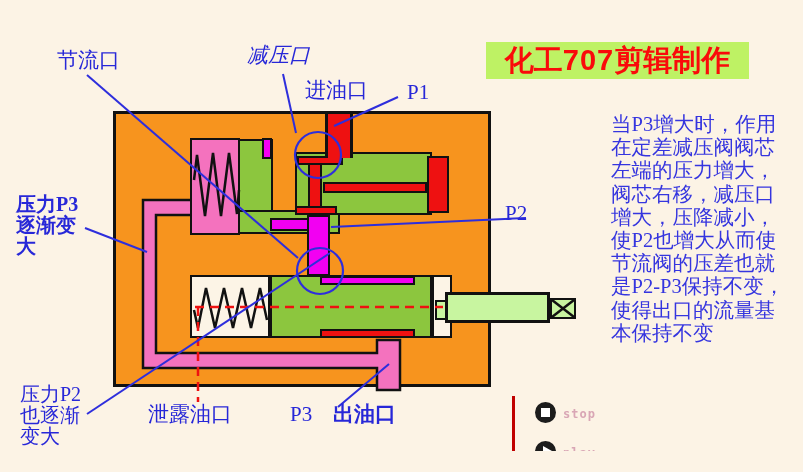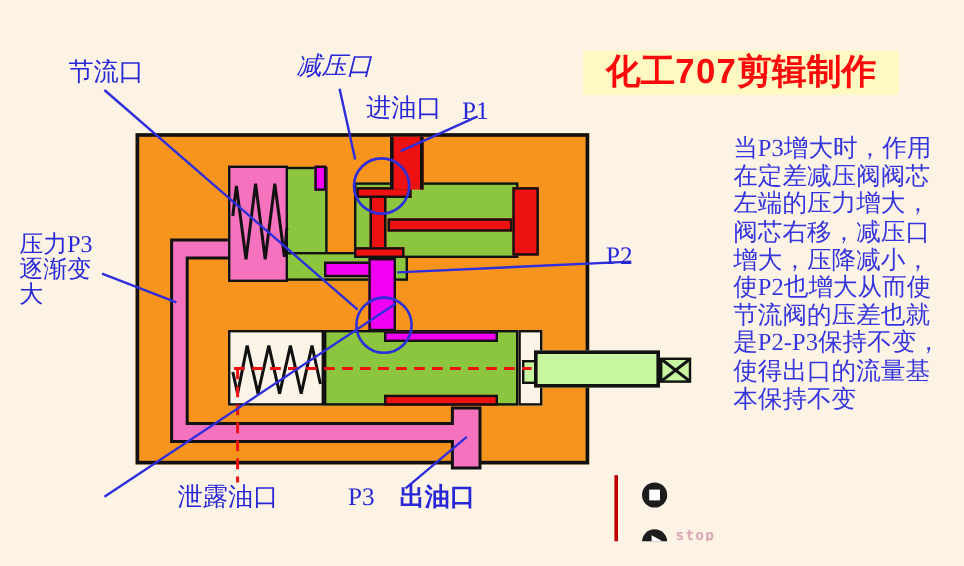--- a/index.html
+++ b/index.html
@@ -13,33 +13,33 @@
   .green{background:#8cc63e;}
   .red{background:#ee1111;}
   .magenta{background:#f200f2;}
   .pinkc{background:#f472be;}
   .whitec{background:#fcf4e6;}
   .palegreen{background:#c8f5a0;}
   
   .lbl{position:absolute;color:#2727d8;font-size:21px;line-height:21px;white-space:nowrap;}
   .lbl-small{font-size:20px;line-height:21px;}
   
-  .title{left:486px;top:42px;width:263px;height:37px;background:#fef9c3;color:#fa0a0a;
+  .title{left:486px;top:42px;width:263px;height:37px;background:#bef264;color:#fa0a0a;
          font-weight:bold;font-size:29px;line-height:37px;text-align:center;white-space:nowrap;}
   .title .num{font-family:"Liberation Sans",sans-serif;letter-spacing:1px;}
   
   .desc{left:611px;top:113px;width:196px;color:#3535df;font-size:20.5px;line-height:23.2px;}
   
   .divider{left:512px;top:396px;width:3px;height:76px;background:#c00000;}
   .pbtn{position:absolute;width:21px;height:21px;background:#1c1c1c;border-radius:50%;cursor:pointer;}
   .pbtn .sq{position:absolute;left:6px;top:6px;width:9px;height:9px;background:#fff;}
   .pbtn .tri{position:absolute;left:8px;top:5px;width:0;height:0;
              border-top:5.5px solid transparent;border-bottom:5.5px solid transparent;border-left:9px solid #fff;}
   .ptext{position:absolute;color:#d9a6b5;font-family:"DejaVu Sans Mono",monospace;
-         font-weight:bold;font-size:12px;letter-spacing:1px;margin-top:32px;}
+         font-weight:bold;font-size:12px;letter-spacing:1px;}
   svg{position:absolute;left:0;top:0;pointer-events:none;}
 </style>
 </head>
 <body>
 
 <div id="stage">
 
   <div class="abs body-block"></div>
 
   <svg width="803" height="472">
@@ -95,26 +95,31 @@
     </g>
     <g stroke="#111" stroke-width="2.5">
       <path d="M552,300 L574,317"></path>
       <path d="M574,300 L552,317"></path>
     </g>
   </svg>
 
   <div class="lbl" style="left:57px;top:50px;">节流口</div>
   <div class="lbl" style="left:247px;top:45px;font-style:italic;">减压口</div>
   <div class="lbl" style="left:305px;top:80px;">进油口</div>
-  <div class="lbl" style="left:385px;top:82px;">P1</div>
+  <div class="lbl" style="left:407px;top:82px;">P1</div>
   <div class="lbl" style="left:505px;top:203px;">P2</div>
-  <div class="lbl lbl-small" style="left:16px;top:194px;">
+  <div class="lbl lbl-small" style="left:16px;top:194px;font-weight:bold;">
     <div>压力P3</div>
     <div>逐渐变</div>
     <div>大</div>
+  </div>
+  <div class="lbl lbl-small" style="left:20px;top:384px;">
+    <div>压力P2</div>
+    <div>也逐渐</div>
+    <div>变大</div>
   </div>
   <div class="lbl" style="left:148px;top:404px;">泄露油口</div>
   <div class="lbl" style="left:290px;top:404px;">P3</div>
   <div class="lbl" style="left:333px;top:404px;font-weight:bold;">出油口</div>
 
   <div class="abs title"><span>化工</span><span class="num">707</span><span>剪辑制作</span></div>
 
   <div class="abs desc">
     <div>当P3增大时，作用</div>
     <div>在定差减压阀阀芯</div>

